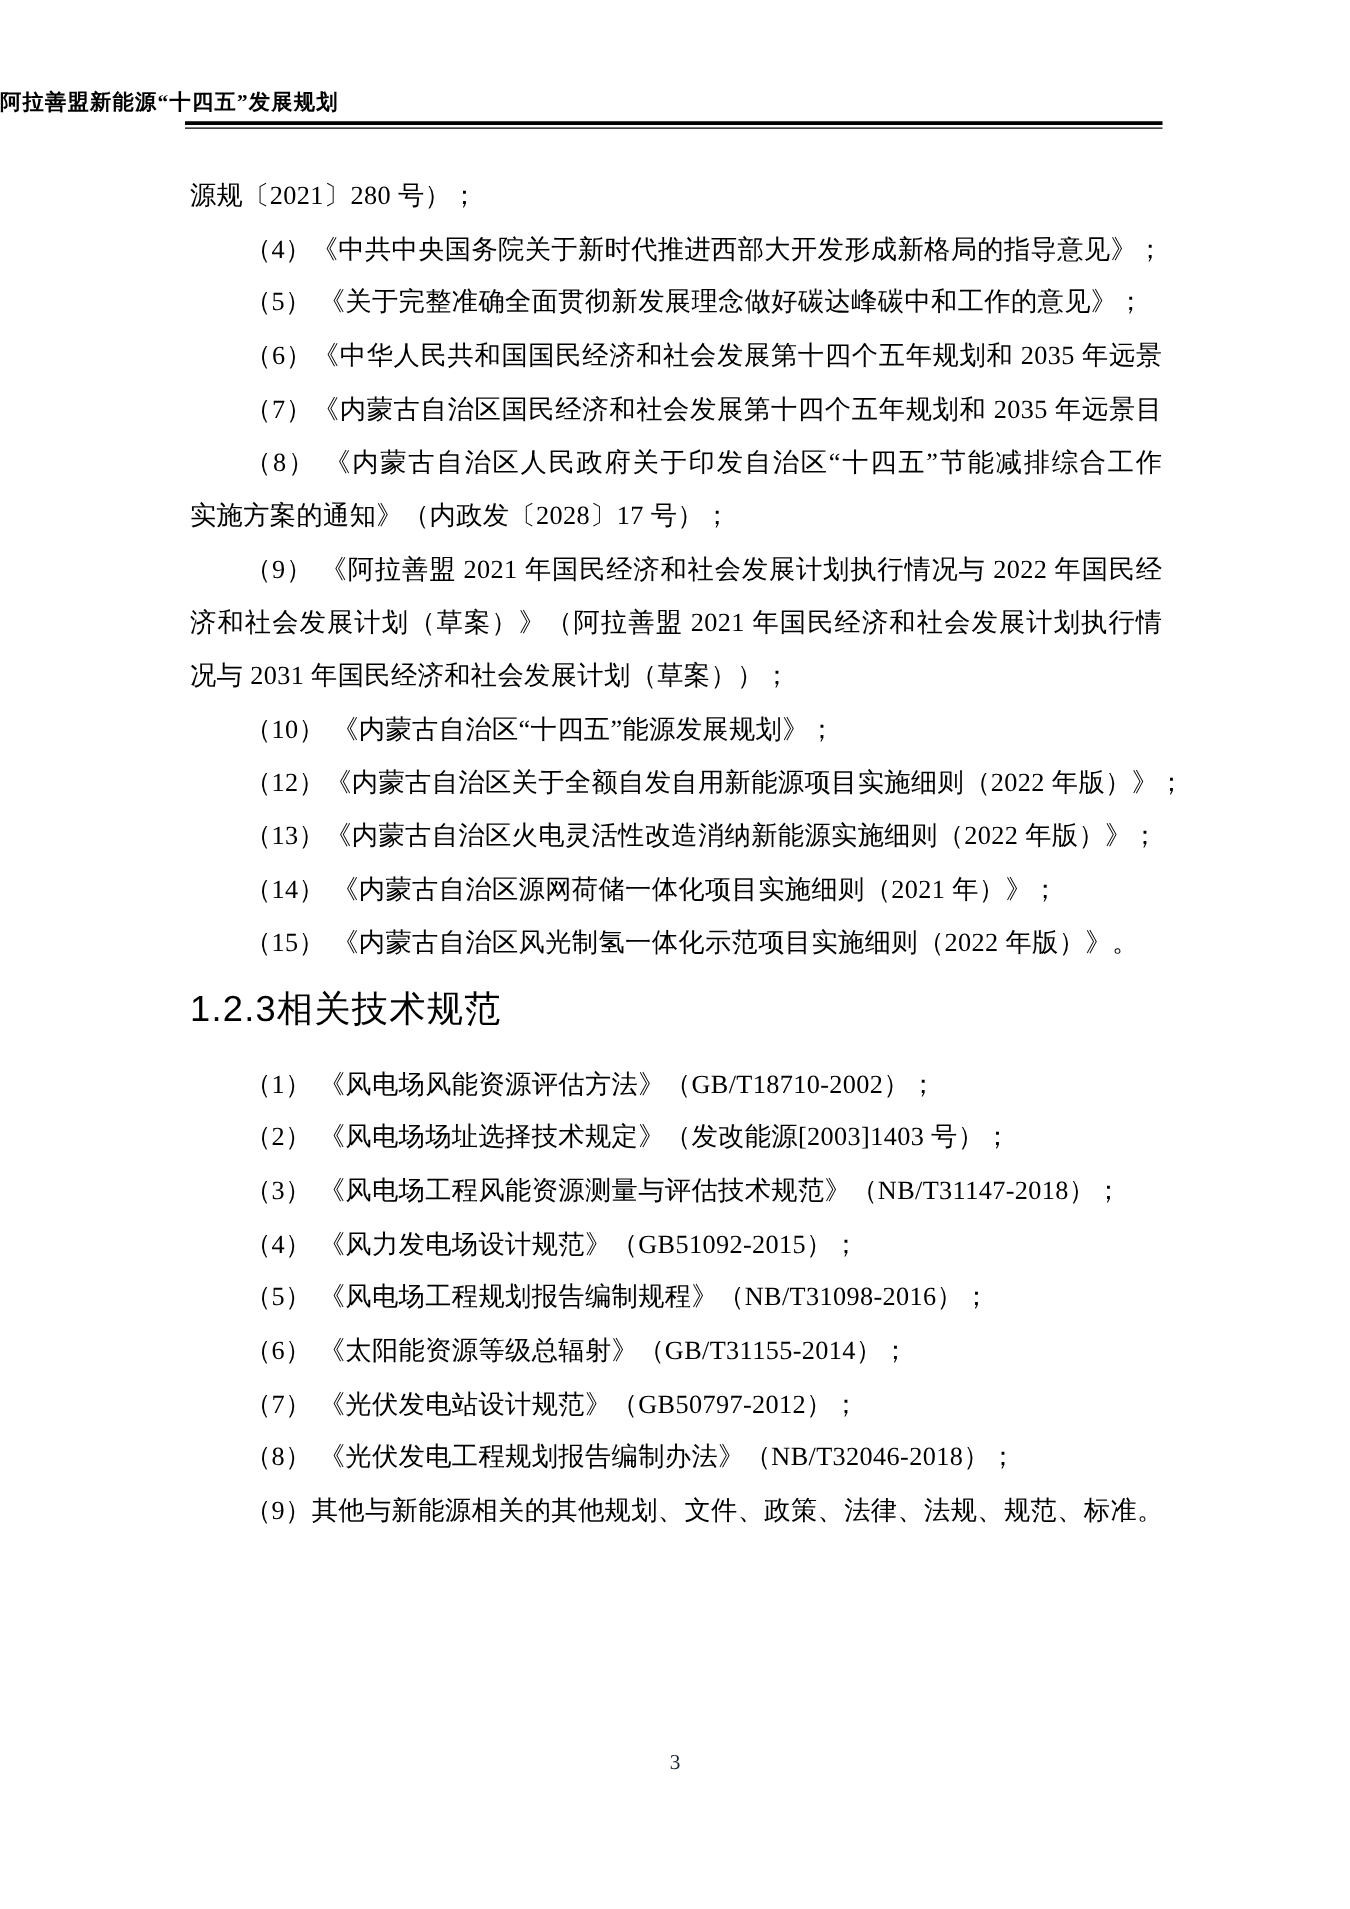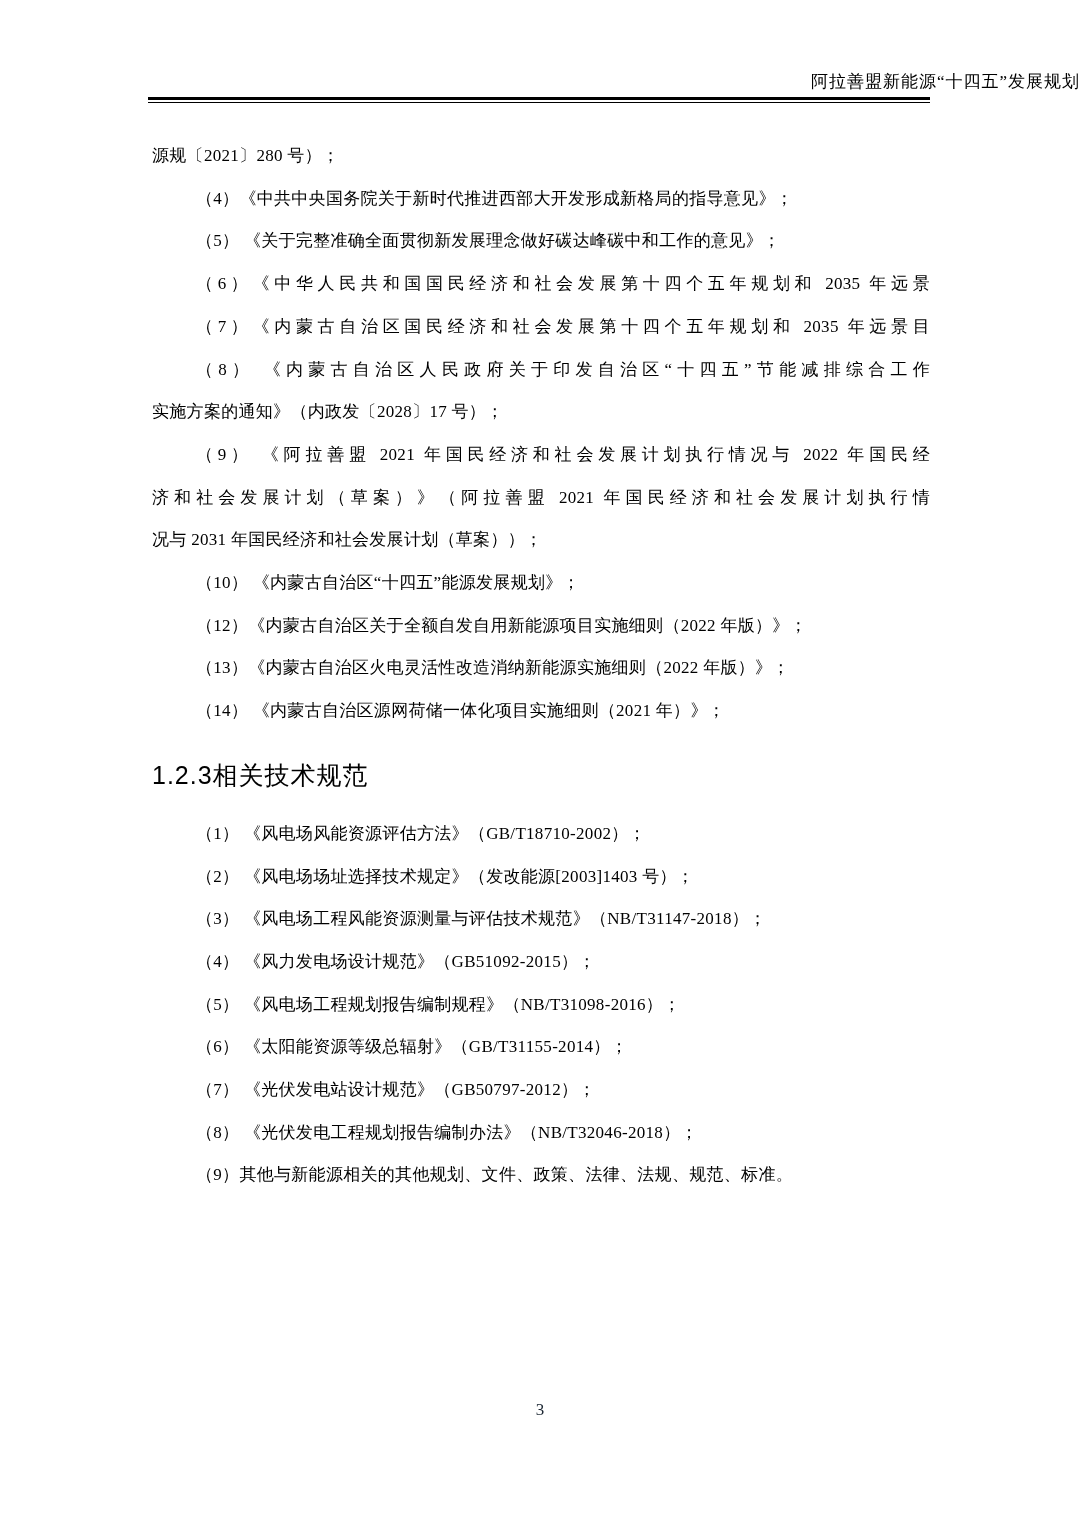--- a/index.html
+++ b/index.html
@@ -10,59 +10,59 @@
     background: #ffffff;
     font-family: "Liberation Serif", "DejaVu Serif", serif;
     color: #000000;
     overflow: hidden;
   }
   .doc-header {
     position: absolute;
     top: 72px;
     left: 0;
     right: 0;
-    text-align: right;
+    text-align: left;
     font-size: 17px;
     line-height: 20px;
-    font-weight: normal;
+    font-weight: bold;
     letter-spacing: 1px;
   }
   .header-rule {
     position: absolute;
     top: 97px;
     left: 148px;
     width: 782px;
     height: 2px;
     border-top: 3px solid #000000;
     border-bottom: 1px solid #000000;
   }
   .content {
     position: absolute;
     top: 135px;
     left: 152px;
     width: 778px;
   }
   .line {
-    font-size: 17px;
+    font-size: 21px;
     line-height: 42.7px;
     white-space: nowrap;
     letter-spacing: 0.3px;
   }
   .line.indent { padding-left: 44px; }
   .line.justify {
     white-space: normal;
     text-align: justify;
     text-align-last: justify;
     letter-spacing: 0.3px;
   }
   .line.justify.indent { padding-left: 0; text-indent: 44px; }
   .section-heading {
-    margin-top: 24px;
+    margin-top: 14px;
     font-family: "Liberation Sans", "DejaVu Sans", sans-serif;
-    font-size: 25px;
+    font-size: 29px;
     line-height: 36px;
     font-weight: 500;
     letter-spacing: 1px;
   }
   .list2 { margin-top: 20px; }
   .page-footer {
     position: absolute;
     top: 1400px;
     left: 0;
     right: 0;
@@ -108,20 +108,21 @@
 
         <div class="line indent">（10） 《内蒙古自治区“十四五”能源发展规划》；</div>
 
 
         <div class="line indent">（12）《内蒙古自治区关于全额自发自用新能源项目实施细则（2022 年版）》；</div>
 
         <div class="line indent">（13）《内蒙古自治区火电灵活性改造消纳新能源实施细则（2022 年版）》；</div>
 
         <div class="line indent">（14） 《内蒙古自治区源网荷储一体化项目实施细则（2021 年）》；</div>
 
+        <div class="line indent">（15） 《内蒙古自治区风光制氢一体化示范项目实施细则（2022 年版）》。</div>
       </div>
 
     <div class="section-heading">1.2.3相关技术规范</div>
 
     <div class="list2">
 
         <div class="line indent">（1） 《风电场风能资源评估方法》（GB/T18710-2002）；</div>
 
         <div class="line indent">（2） 《风电场场址选择技术规定》（发改能源[2003]1403 号）；</div>
 

